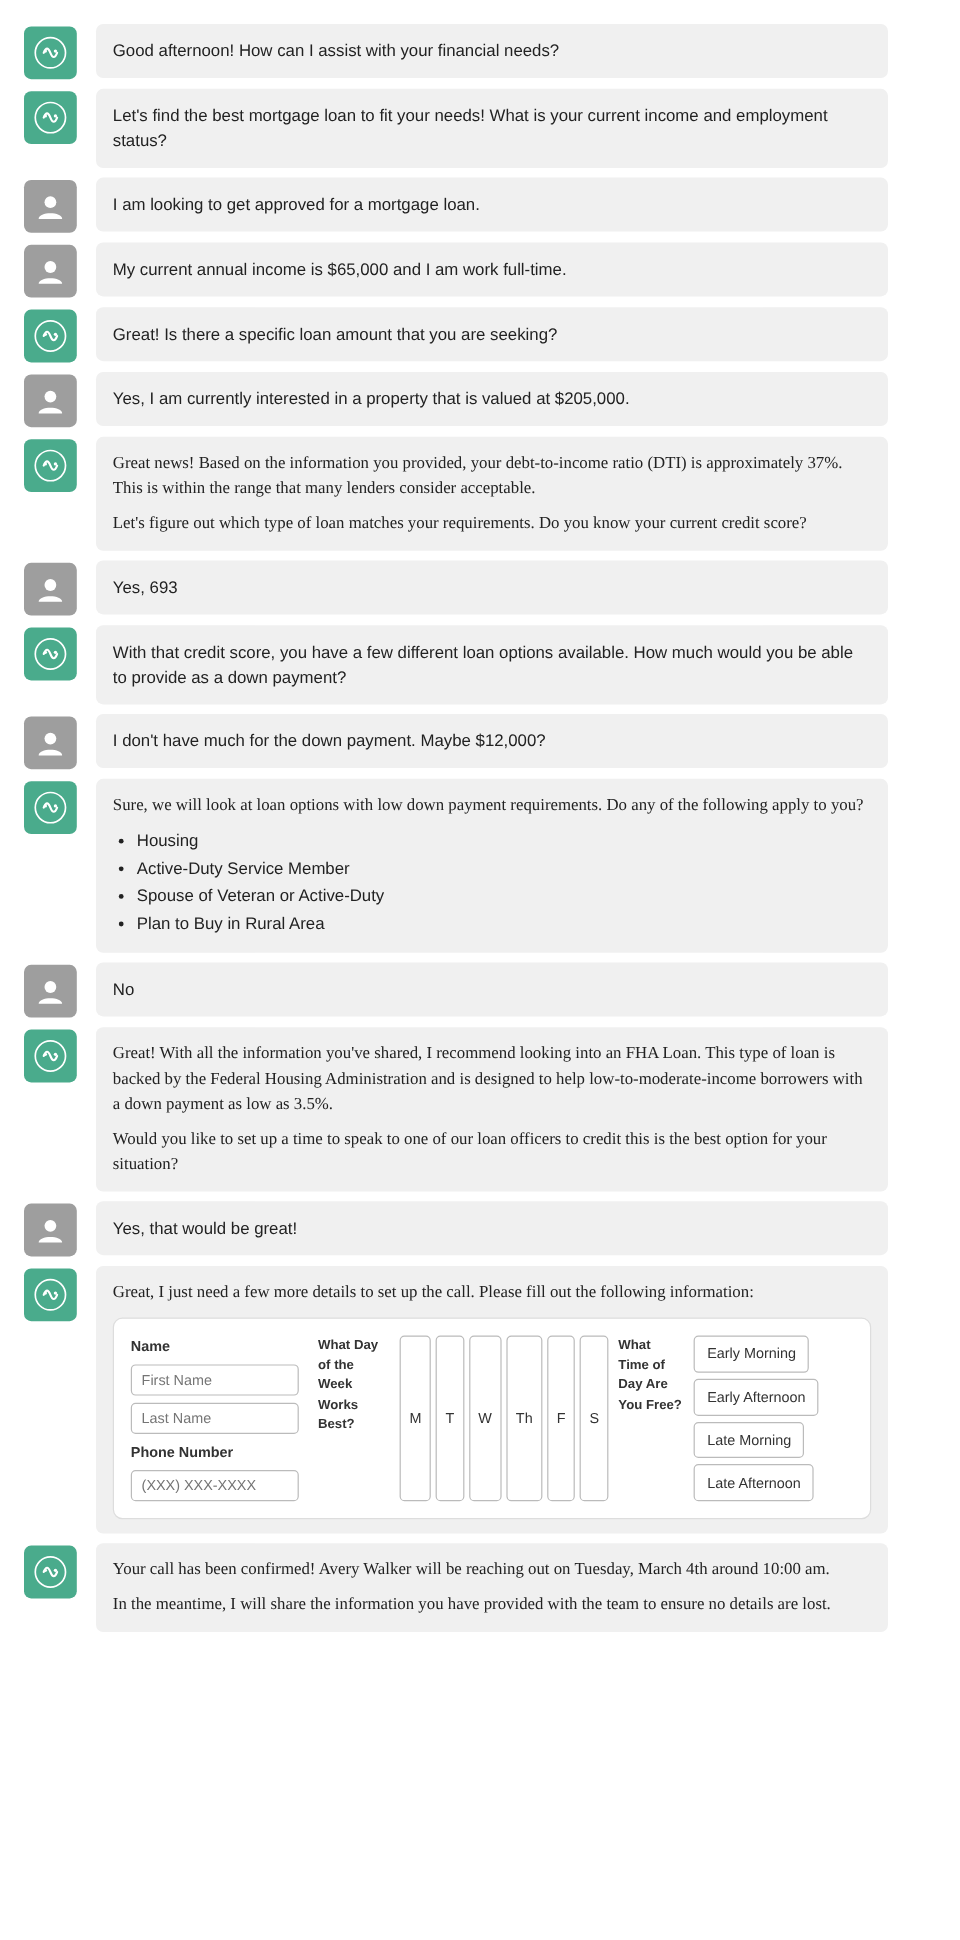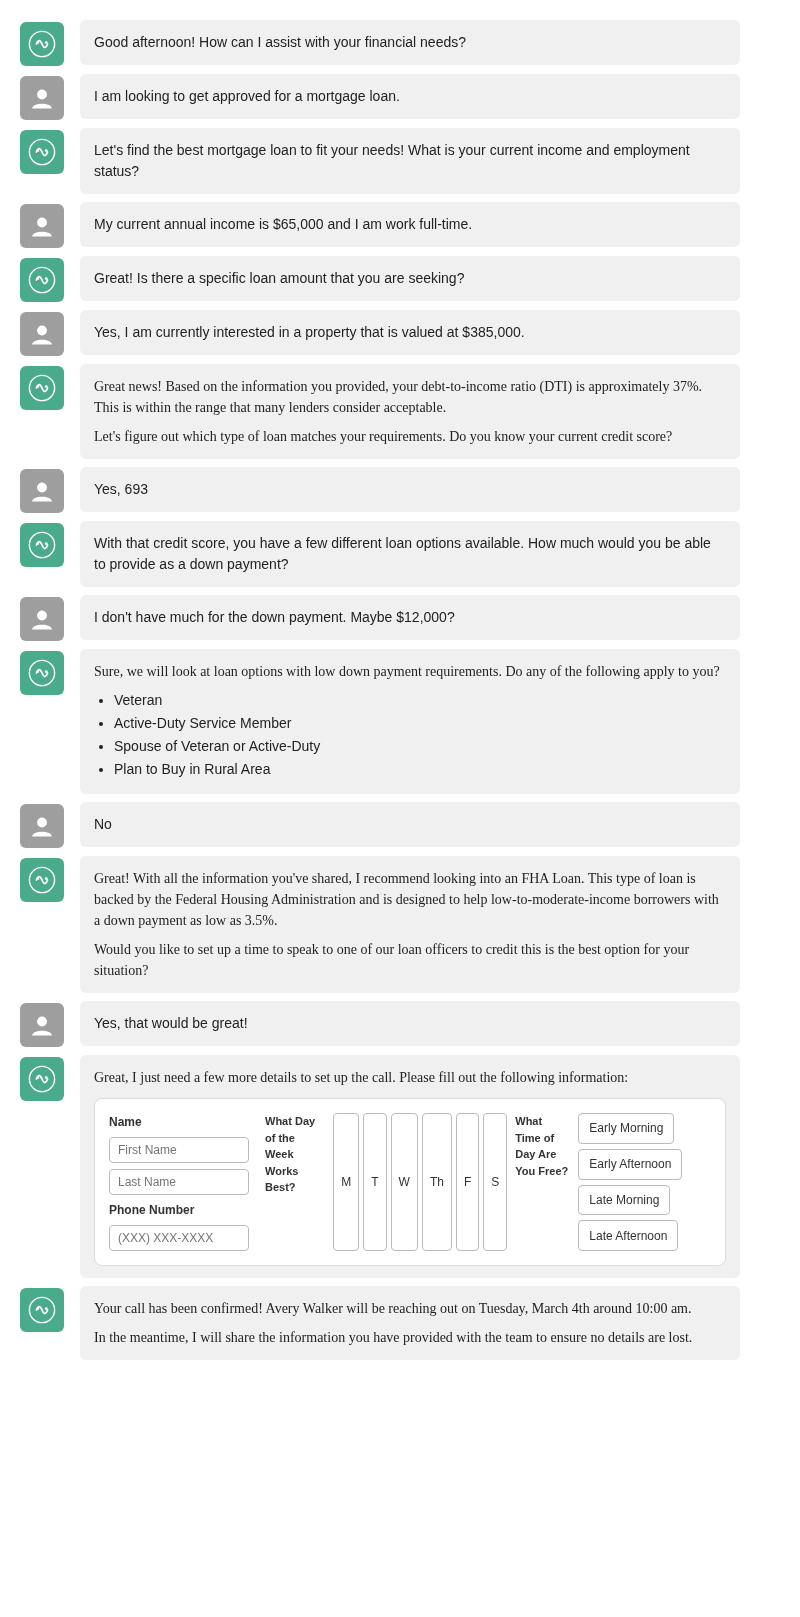--- a/index.html
+++ b/index.html
@@ -140,46 +140,46 @@
         <circle cx="14" cy="18" r="2" fill="white"></circle>
         <circle cx="26" cy="18" r="2" fill="white"></circle>
       </svg>
     </div>
     <div class="bubble">
       <span>Good afternoon! How can I assist with your financial needs?</span>
     </div>
   </div>
 
   <div class="message-row">
+    <div class="avatar avatar-ai">
+      <svg viewBox="0 0 40 40" fill="none" xmlns="http://www.w3.org/2000/svg">
+        <circle cx="20" cy="20" r="18" stroke="white" stroke-width="2"></circle>
+        <path d="M12 20 Q16 10 20 20 Q24 30 28 20" stroke="white" stroke-width="2.5" fill="none" stroke-linecap="round"></path>
+        <circle cx="14" cy="18" r="2" fill="white"></circle>
+        <circle cx="26" cy="18" r="2" fill="white"></circle>
+      </svg>
+    </div>
+    <div class="bubble">
+      <span>Let's find the best mortgage loan to fit your needs! What is your current income and employment status?</span>
+    </div>
+  </div>
+
+  <div class="message-row">
     <div class="avatar avatar-user">
       <svg viewBox="0 0 40 40" fill="none" xmlns="http://www.w3.org/2000/svg">
         <circle cx="20" cy="15" r="7" fill="white"></circle>
         <path d="M6 35 C6 26 34 26 34 35" fill="white"></path>
       </svg>
     </div>
     <div class="bubble">
       <span>I am looking to get approved for a mortgage loan.</span>
     </div>
   </div>
 
   <div class="message-row">
-    <div class="avatar avatar-ai">
-      <svg viewBox="0 0 40 40" fill="none" xmlns="http://www.w3.org/2000/svg">
-        <circle cx="20" cy="20" r="18" stroke="white" stroke-width="2"></circle>
-        <path d="M12 20 Q16 10 20 20 Q24 30 28 20" stroke="white" stroke-width="2.5" fill="none" stroke-linecap="round"></path>
-        <circle cx="14" cy="18" r="2" fill="white"></circle>
-        <circle cx="26" cy="18" r="2" fill="white"></circle>
-      </svg>
-    </div>
-    <div class="bubble">
-      <span>Let's find the best mortgage loan to fit your needs! What is your current income and employment status?</span>
-    </div>
-  </div>
-
-  <div class="message-row">
     <div class="avatar avatar-user">
       <svg viewBox="0 0 40 40" fill="none" xmlns="http://www.w3.org/2000/svg">
         <circle cx="20" cy="15" r="7" fill="white"></circle>
         <path d="M6 35 C6 26 34 26 34 35" fill="white"></path>
       </svg>
     </div>
     <div class="bubble">
       <span>My current annual income is $65,000 and I am work full-time.</span>
     </div>
   </div>
@@ -199,21 +199,21 @@
   </div>
 
   <div class="message-row">
     <div class="avatar avatar-user">
       <svg viewBox="0 0 40 40" fill="none" xmlns="http://www.w3.org/2000/svg">
         <circle cx="20" cy="15" r="7" fill="white"></circle>
         <path d="M6 35 C6 26 34 26 34 35" fill="white"></path>
       </svg>
     </div>
     <div class="bubble">
-      <span>Yes, I am currently interested in a property that is valued at $385,000.</span>
+      <span>Yes, I am currently interested in a property that is valued at $205,000.</span>
     </div>
   </div>
 
   <div class="message-row">
     <div class="avatar avatar-ai">
       <svg viewBox="0 0 40 40" fill="none" xmlns="http://www.w3.org/2000/svg">
         <circle cx="20" cy="20" r="18" stroke="white" stroke-width="2"></circle>
         <path d="M12 20 Q16 10 20 20 Q24 30 28 20" stroke="white" stroke-width="2.5" fill="none" stroke-linecap="round"></path>
         <circle cx="14" cy="18" r="2" fill="white"></circle>
         <circle cx="26" cy="18" r="2" fill="white"></circle>
@@ -268,21 +268,21 @@
       <svg viewBox="0 0 40 40" fill="none" xmlns="http://www.w3.org/2000/svg">
         <circle cx="20" cy="20" r="18" stroke="white" stroke-width="2"></circle>
         <path d="M12 20 Q16 10 20 20 Q24 30 28 20" stroke="white" stroke-width="2.5" fill="none" stroke-linecap="round"></path>
         <circle cx="14" cy="18" r="2" fill="white"></circle>
         <circle cx="26" cy="18" r="2" fill="white"></circle>
       </svg>
     </div>
     <div class="bubble">
       <p>Sure, we will look at loan options with low down payment requirements. Do any of the following apply to you?</p>
       <ul>
-        <li>Veteran</li>
+        <li>Housing</li>
         <li>Active-Duty Service Member</li>
         <li>Spouse of Veteran or Active-Duty</li>
         <li>Plan to Buy in Rural Area</li>
       </ul>
     </div>
   </div>
 
   <div class="message-row">
     <div class="avatar avatar-user">
       <svg viewBox="0 0 40 40" fill="none" xmlns="http://www.w3.org/2000/svg">

